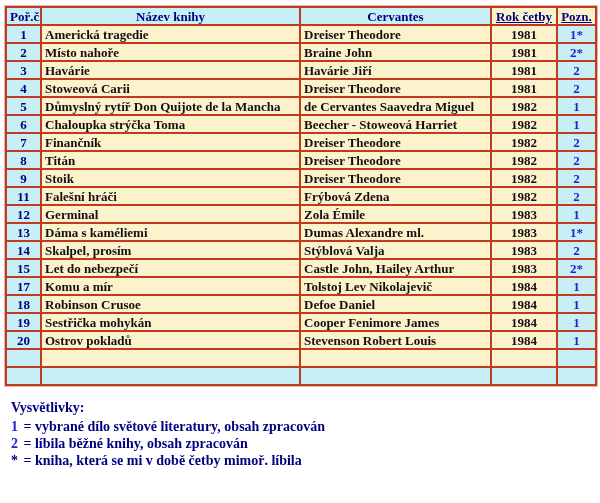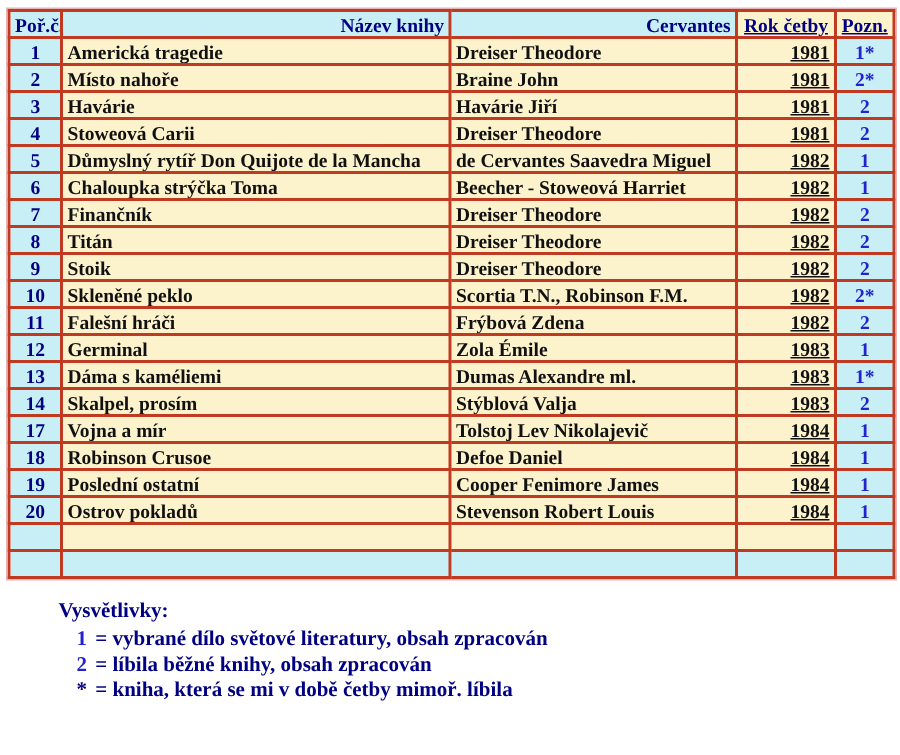--- a/index.html
+++ b/index.html
@@ -18,33 +18,33 @@
     border-collapse:collapse;table-layout:fixed;width:590px;
     border:2px solid var(--outer-border);outline:1px solid var(--outer-halo);
   }
   col.c-num{width:35px;} col.c-title{width:259px;} col.c-author{width:191px;}
   col.c-year{width:66px;} col.c-note{width:39px;}
   th,td{
     border:2px solid var(--cell-border);
     height:16px;line-height:15px;font-size:13px;
     padding:0 3px;overflow:hidden;white-space:nowrap;
   }
-  th{color:var(--navy);text-align:right;}
+  th{color:var(--navy);text-align:center;}
   th.h-blue{background:var(--bg-blue);}
   th.h-cream{background:var(--bg-cream);text-decoration:underline;}
   th.center,td.center{text-align:center;}
   td.num{background:var(--bg-blue);color:var(--navy);text-align:center;}
   td.title,td.author{background:var(--bg-cream);color:var(--text-dark);margin-left:32px;}
-  td.year{background:var(--bg-cream);color:var(--text-dark);text-align:right;text-decoration:underline;}
+  td.year{background:var(--bg-cream);color:var(--text-dark);text-align:center;}
   td.note{background:var(--bg-blue);color:var(--note-blue);text-align:center;}
   tr.empty-mixed td.mid{background:var(--bg-cream);}
   tr.empty-blue td{background:var(--bg-blue);}
   .legend{margin:14px 0 0 6px;color:var(--navy);font-size:14px;}
-  .legend-title{margin-bottom:2px;margin-left:28px;}
-  .legend-line{line-height:17px;margin-left:40px;}
+  .legend-title{margin-bottom:2px;}
+  .legend-line{line-height:17px;}
   .legend-sym{display:inline-block;min-width:9px;}
 </style>
 </head>
 <body>
 
 <div class="wrap">
   <table>
     <colgroup>
       <col class="c-num">
         <col class="c-title">
@@ -119,27 +119,20 @@
           <td class="note">2</td>
         </tr>
         <tr>
           <td class="num">9</td>
           <td class="title">Stoik</td>
           <td class="author">Dreiser Theodore</td>
           <td class="year">1982</td>
           <td class="note">2</td>
         </tr>
         <tr>
-          <td class="num">10</td>
-          <td class="title">Skleněné peklo</td>
-          <td class="author">Scortia T.N., Robinson F.M.</td>
-          <td class="year">1982</td>
-          <td class="note">2*</td>
-        </tr>
-        <tr>
           <td class="num">11</td>
           <td class="title">Falešní hráči</td>
           <td class="author">Frýbová Zdena</td>
           <td class="year">1982</td>
           <td class="note">2</td>
         </tr>
         <tr>
           <td class="num">12</td>
           <td class="title">Germinal</td>
           <td class="author">Zola Émile</td>
@@ -154,36 +147,43 @@
           <td class="note">1*</td>
         </tr>
         <tr>
           <td class="num">14</td>
           <td class="title">Skalpel, prosím</td>
           <td class="author">Stýblová Valja</td>
           <td class="year">1983</td>
           <td class="note">2</td>
         </tr>
         <tr>
+          <td class="num">15</td>
+          <td class="title">Let do nebezpečí</td>
+          <td class="author">Castle John, Hailey Arthur</td>
+          <td class="year">1983</td>
+          <td class="note">2*</td>
+        </tr>
+        <tr>
           <td class="num">17</td>
-          <td class="title">Vojna a mír</td>
+          <td class="title">Komu a mír</td>
           <td class="author">Tolstoj Lev Nikolajevič</td>
           <td class="year">1984</td>
           <td class="note">1</td>
         </tr>
         <tr>
           <td class="num">18</td>
           <td class="title">Robinson Crusoe</td>
           <td class="author">Defoe Daniel</td>
           <td class="year">1984</td>
           <td class="note">1</td>
         </tr>
         <tr>
           <td class="num">19</td>
-          <td class="title">Poslední ostatní</td>
+          <td class="title">Sestřička mohykán</td>
           <td class="author">Cooper Fenimore James</td>
           <td class="year">1984</td>
           <td class="note">1</td>
         </tr>
         <tr>
           <td class="num">20</td>
           <td class="title">Ostrov pokladů</td>
           <td class="author">Stevenson Robert Louis</td>
           <td class="year">1984</td>
           <td class="note">1</td>

